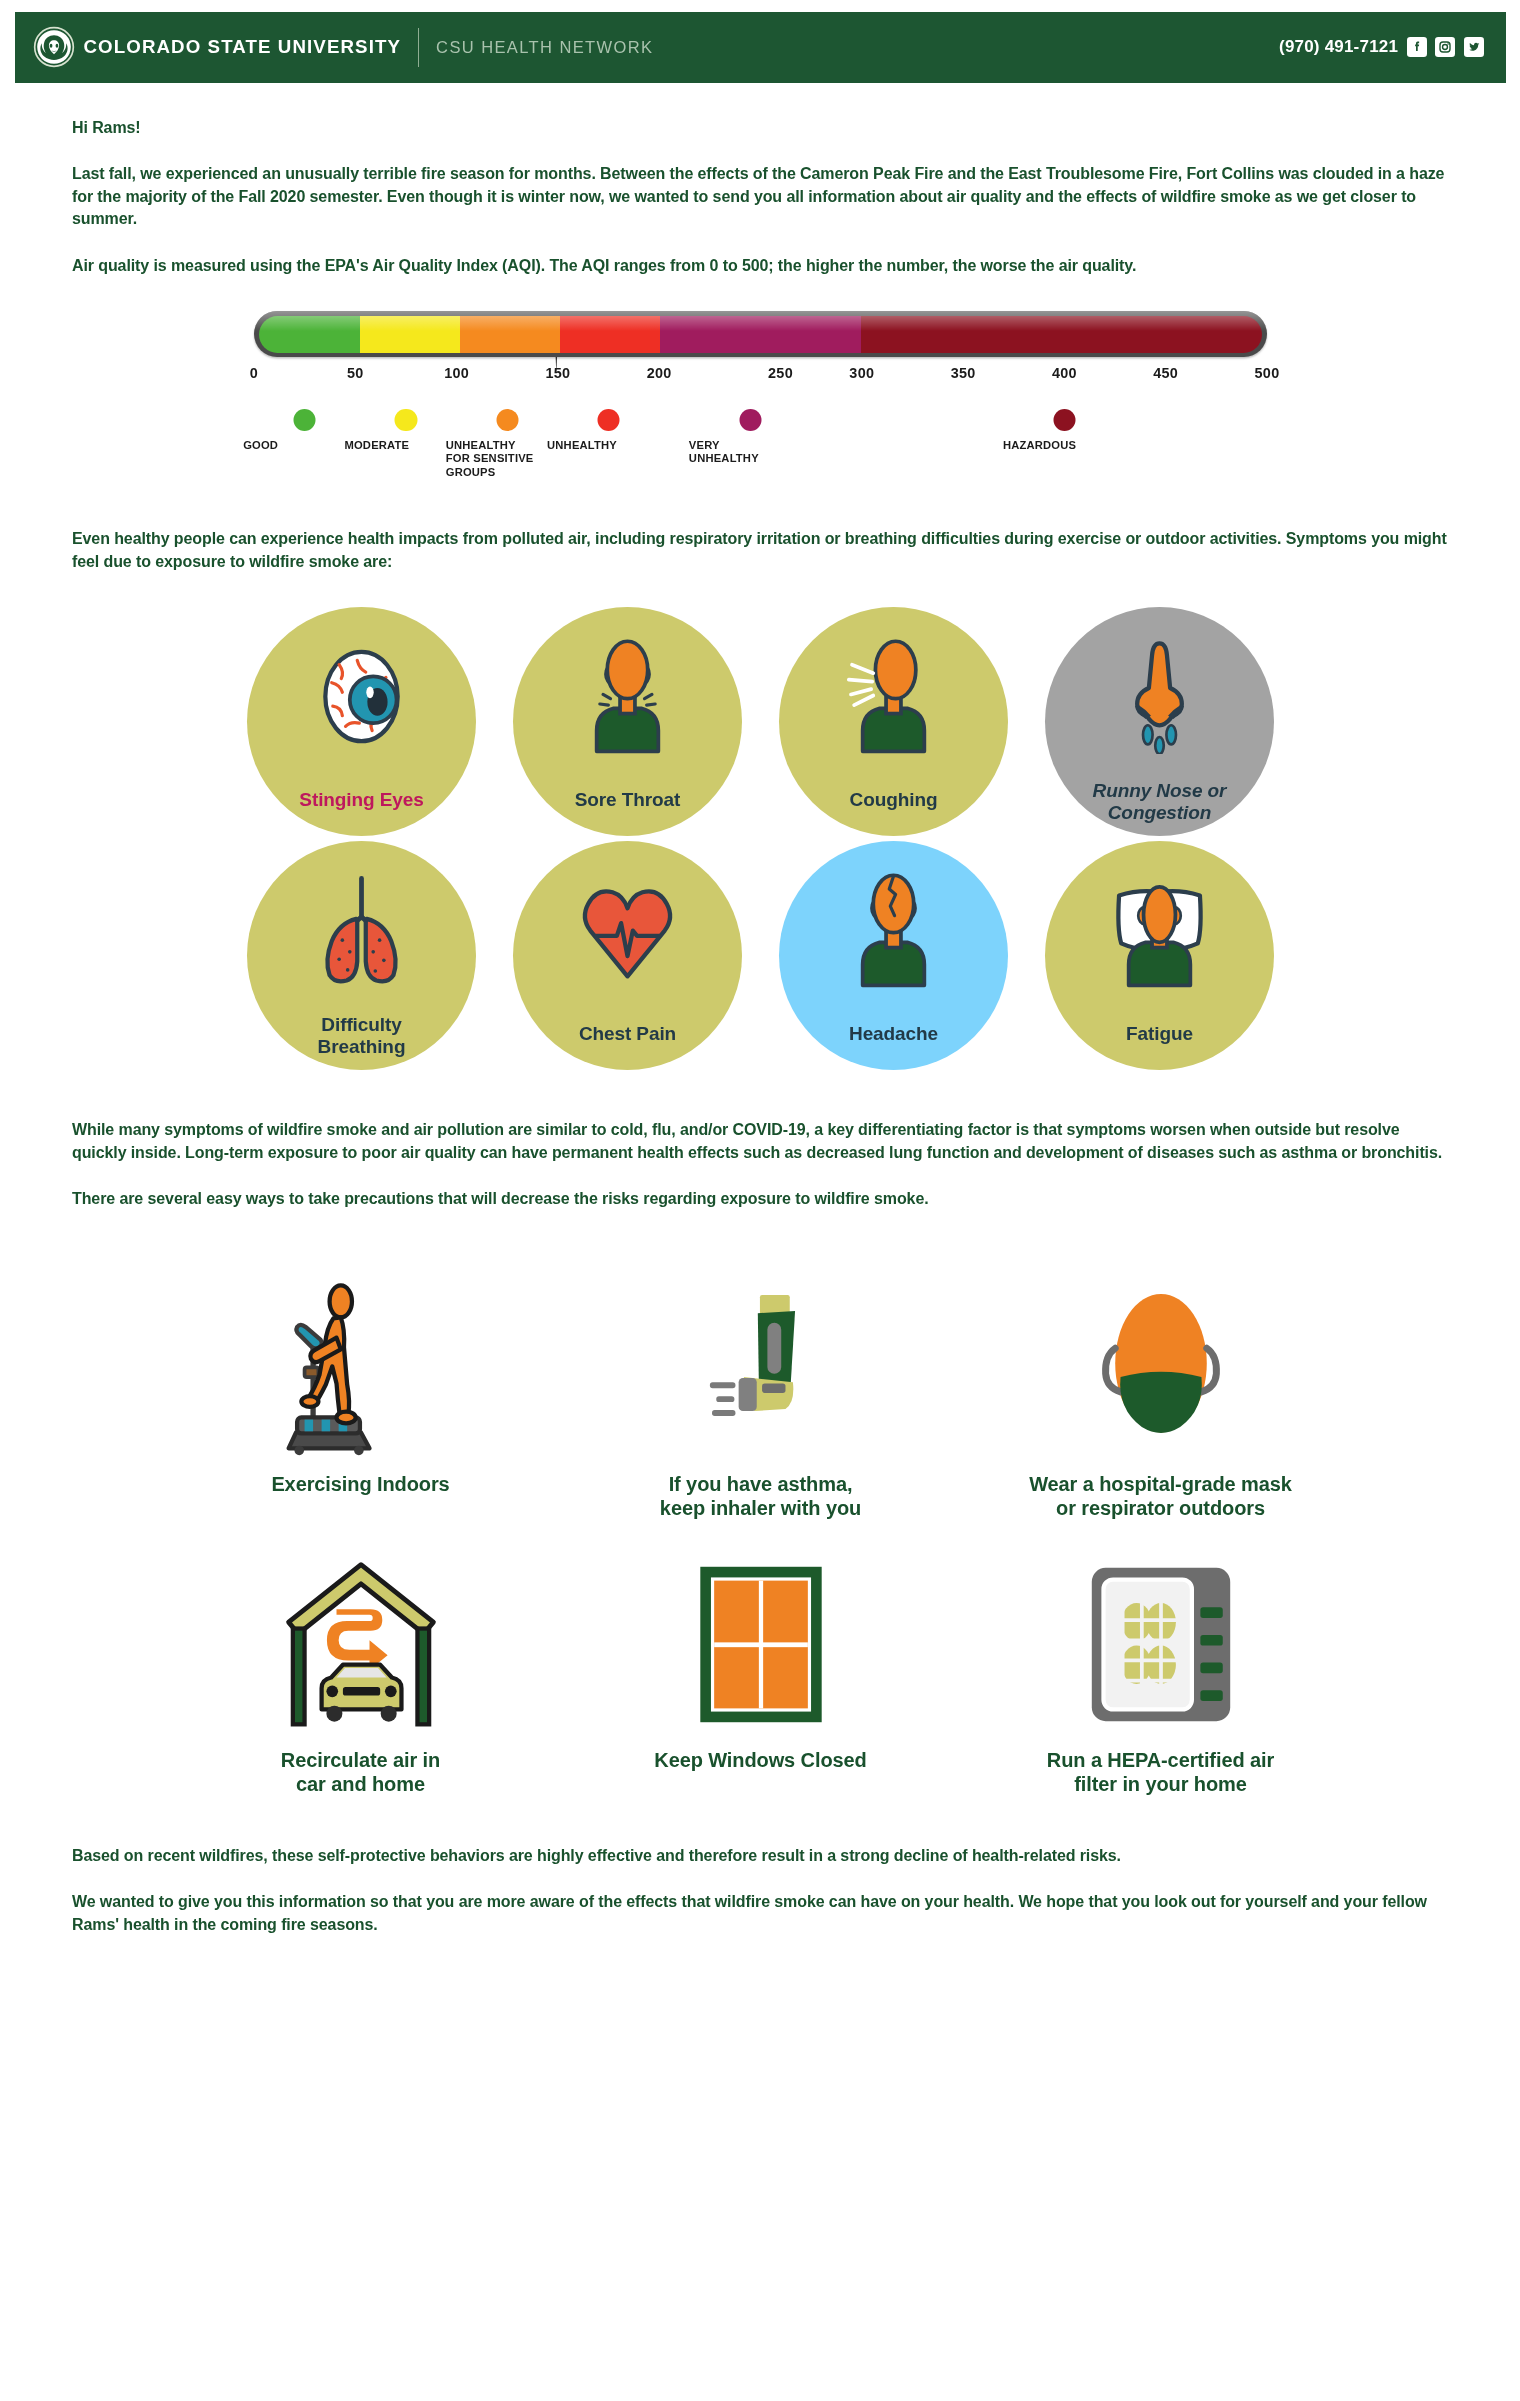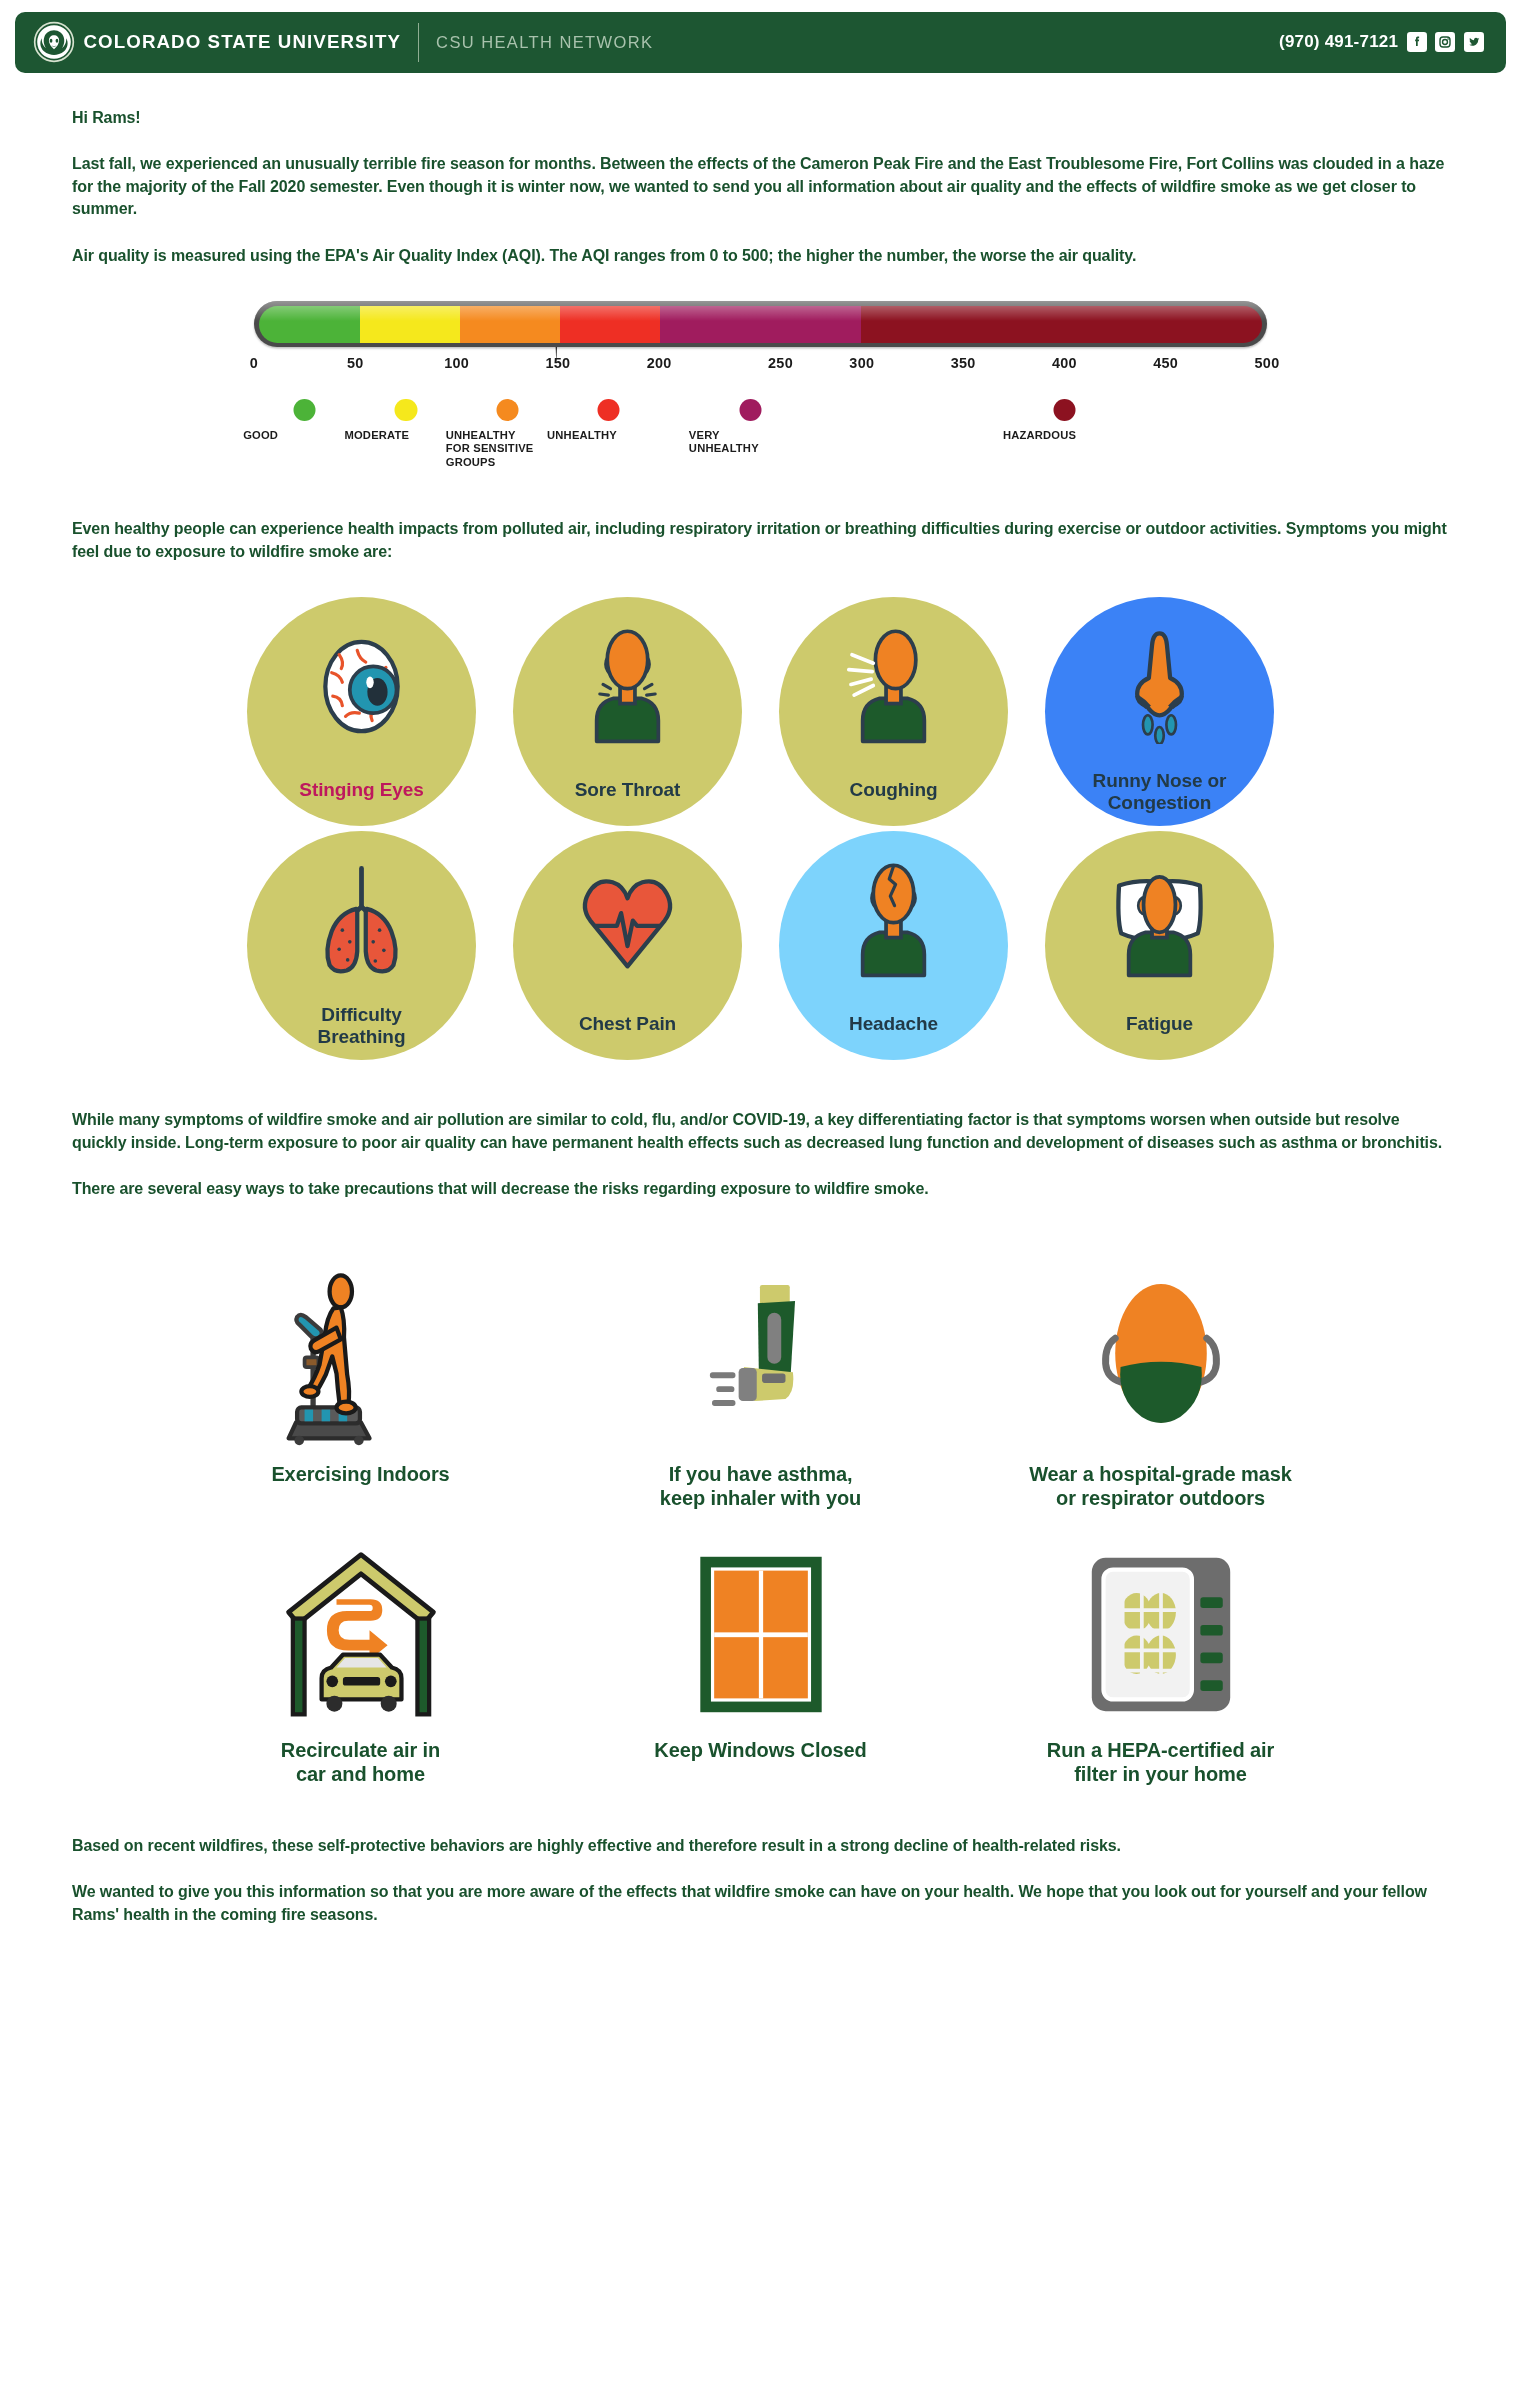--- a/index.html
+++ b/index.html
@@ -7,26 +7,25 @@
     width: 1521px;
     background: #ffffff;
     font-family: "Liberation Sans", sans-serif;
   }
   body { width: 1521px; min-height: 2401px; position: relative; overflow-x: hidden; }
 
   
   .header {
     position: relative;
     margin: 11.7px 15px 0 15px;
-    height: 61px;
+    height: 71px;
     background: #1d5632;
     display: flex;
     align-items: center;
     padding: 0 22.4px 0 18px;
-    border-radius: 10px;
   }
   .header-left { display: flex; align-items: center; flex: 0 0 auto; }
   .ram-logo { width: 42px; height: 42px; flex: 0 0 42px; position: relative; }
   .brand-text {
     color: #ffffff;
     font-size: 18.7px;
     font-weight: 700;
     letter-spacing: 1.1px;
     margin-left: 8.5px;
     white-space: nowrap;
@@ -384,21 +383,21 @@
       <g stroke="#ffffff" stroke-width="7" stroke-linecap="round">
         <path d="M22 52 L62 68"></path>
             <path d="M16 80 L60 84"></path>
         <path d="M20 108 L58 98"></path>
             <path d="M26 128 L62 110"></path>
       </g>
     </svg>
       </div>
       <div class="symptom-label" style="color: rgb(34, 58, 71); margin-top: 38px;">Coughing</div>
     </div>
-    <div class="symptom" style="background: #3b82f6;">
+    <div class="symptom" style="background: #a3a3a3; font-style: italic;">
       <div class="symptom-art">
     <svg viewBox="0 0 200 220" width="107" height="117">
       <path d="M100 12 Q112 12 114 34 L120 96 Q142 106 142 126 Q142 144 124 148 L120 154 Q110 166 100 166 Q90 166 80 154 L76 148 Q58 144 58 126 Q58 106 80 96 L86 34 Q88 12 100 12 Z" fill="#ef8223" stroke="#2c3e4c" stroke-width="8" stroke-linejoin="round"></path>
       <path d="M58 126 q16 10 26 22 l-10 6 q-16 -12 -20 -24 Z" fill="#2c3e4c"></path>
       <path d="M142 126 q-16 10 -26 22 l10 6 q16 -12 20 -24 Z" fill="#2c3e4c"></path>
       <ellipse cx="78" cy="184" rx="9" ry="18" fill="#2295b0" stroke="#2c3e4c" stroke-width="5"></ellipse>
       <ellipse cx="122" cy="184" rx="9" ry="18" fill="#2295b0" stroke="#2c3e4c" stroke-width="5"></ellipse>
       <ellipse cx="100" cy="204" rx="8" ry="16" fill="#2295b0" stroke="#2c3e4c" stroke-width="5"></ellipse>
     </svg>
       </div>

